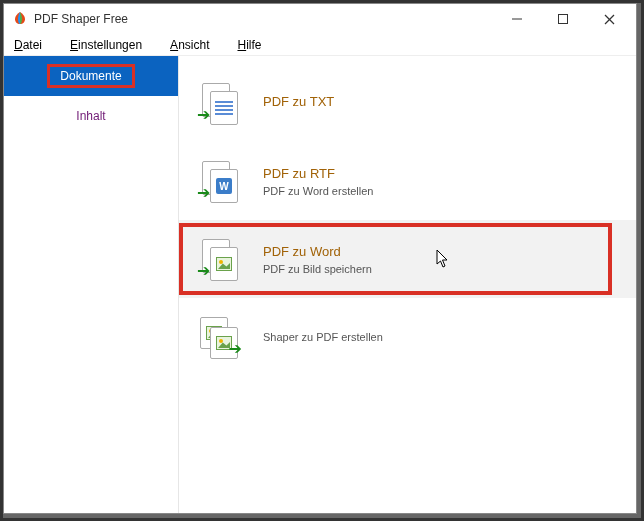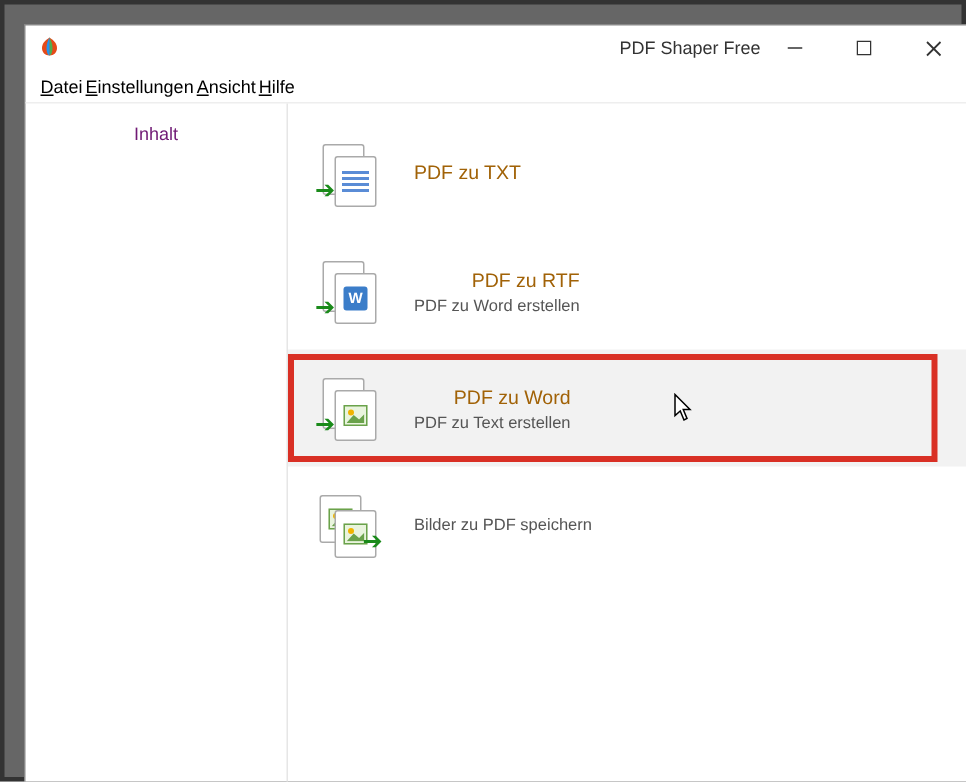--- a/index.html
+++ b/index.html
@@ -1,23 +1,23 @@
 <!DOCTYPE html>
 <html><head>
 <meta charset="utf-8">
 <style>
   * { box-sizing: border-box; margin: 0; padding: 0; font-family: "Segoe UI", Tahoma, sans-serif; }
   body { background: #888; }
-  .outer { width: 644px; height: 521px; border: 3px solid #333; padding: 13px; background: #666; text-align: right; }
+  .outer { width: 644px; height: 521px; border: 3px solid #333; padding: 0; background: #666; }
   .window { width: 634px; height: 511px; background: #fff; border: 1px solid #888; display: flex; flex-direction: column; }
   .titlebar { height: 30px; display: flex; align-items: center; padding: 0 4px 0 8px; font-size: 12px; color: #333; }
   .titlebar .title { flex: 1; padding-left: 6px; }
   .winbtns { display: flex; }
   .winbtn { width: 46px; height: 30px; display: flex; align-items: center; justify-content: center; font-size: 13px; color: #555; }
-  .menubar { height: 22px; display: flex; align-items: center; gap: 2px; padding: 0 10px; font-size: 12px; border-bottom: 1px solid #eee; }
+  .menubar { height: 22px; display: flex; align-items: center; gap: 28px; padding: 0 10px; font-size: 12px; border-bottom: 1px solid #eee; }
   .menuitem { position: relative; }
   .body { flex: 1; display: flex; }
   .sidebar { width: 175px; border-right: 1px solid #e6e6e6; }
   .sideitem { height: 40px; display: flex; align-items: center; justify-content: center; font-size: 12px; color: #701a75; }
   .sideitem.active { background: #0b63c0; color: #fff; }
   .highlight-box { border: 3px solid #d93025; padding: 2px 10px; display: inline-block; }
   .main { flex: 1; padding: 8px 0; }
   .row { display: flex; align-items: center; padding: 0 12px; height: 78px; gap: 18px; position: relative; }
   .row.hover { background: #f2f2f2; }
   .iconwrap { width: 54px; display: flex; align-items: center; justify-content: center; }
@@ -79,20 +79,25 @@
 
   <div class="menubar">
     <span class="menuitem"><span><span style="text-decoration:underline">D</span>atei</span></span>
     <span class="menuitem"><span><span style="text-decoration:underline">E</span>instellungen</span></span>
     <span class="menuitem"><span><span style="text-decoration:underline">A</span>nsicht</span></span>
     <span class="menuitem"><span><span style="text-decoration:underline">H</span>ilfe</span></span>
   </div>
 
   <div class="body">
     <div class="sidebar">
+      <div class="sideitem active">
+        <span class="highlight-box">
+          <span>Dokumente</span>
+        </span>
+      </div>
       <div class="sideitem">
         <span>Inhalt</span>
       </div>
     </div>
 
     <div class="main">
 
       <div class="row">
         <div class="iconwrap">
           <div class="doc-icon">
@@ -135,21 +140,21 @@
           <div class="doc-icon">
             <div class="page-back"></div>
             <div class="page-front">
                   <div class="img-badge"></div>
                 </div>
             <div class="arrow-sm">➔</div>
           </div>
         </div>
         <div class="textwrap">
           <div class="t1">PDF zu Word</div>
-          <div class="t2">PDF zu Text erstellen</div>
+          <div class="t2">PDF zu Bild speichern</div>
         </div>
         <span class="cursor">
           <svg width="14" height="20" viewBox="0 0 14 20">
             <path d="M1 1 L1 15 L4.5 12 L7 18 L9 17 L6.5 11 L11 11 Z" fill="#fff" stroke="#000" stroke-width="1"></path>
           </svg>
         </span>
       </div>
 
       <div class="row">
         <div class="iconwrap">
@@ -157,21 +162,21 @@
             <div class="pg a">
                   <div class="img-badge"></div>
                 </div>
             <div class="pg b">
                   <div class="img-badge"></div>
                 </div>
             <div class="arrow-sm">➔</div>
           </div>
         </div>
         <div class="textwrap">
-          <div class="t2">Bilder zu PDF speichern</div>
+          <div class="t2">Shaper zu PDF erstellen</div>
         </div>
       </div>
 
     </div>
   </div>
 
 </div>
 </div>
 
 </body></html>

